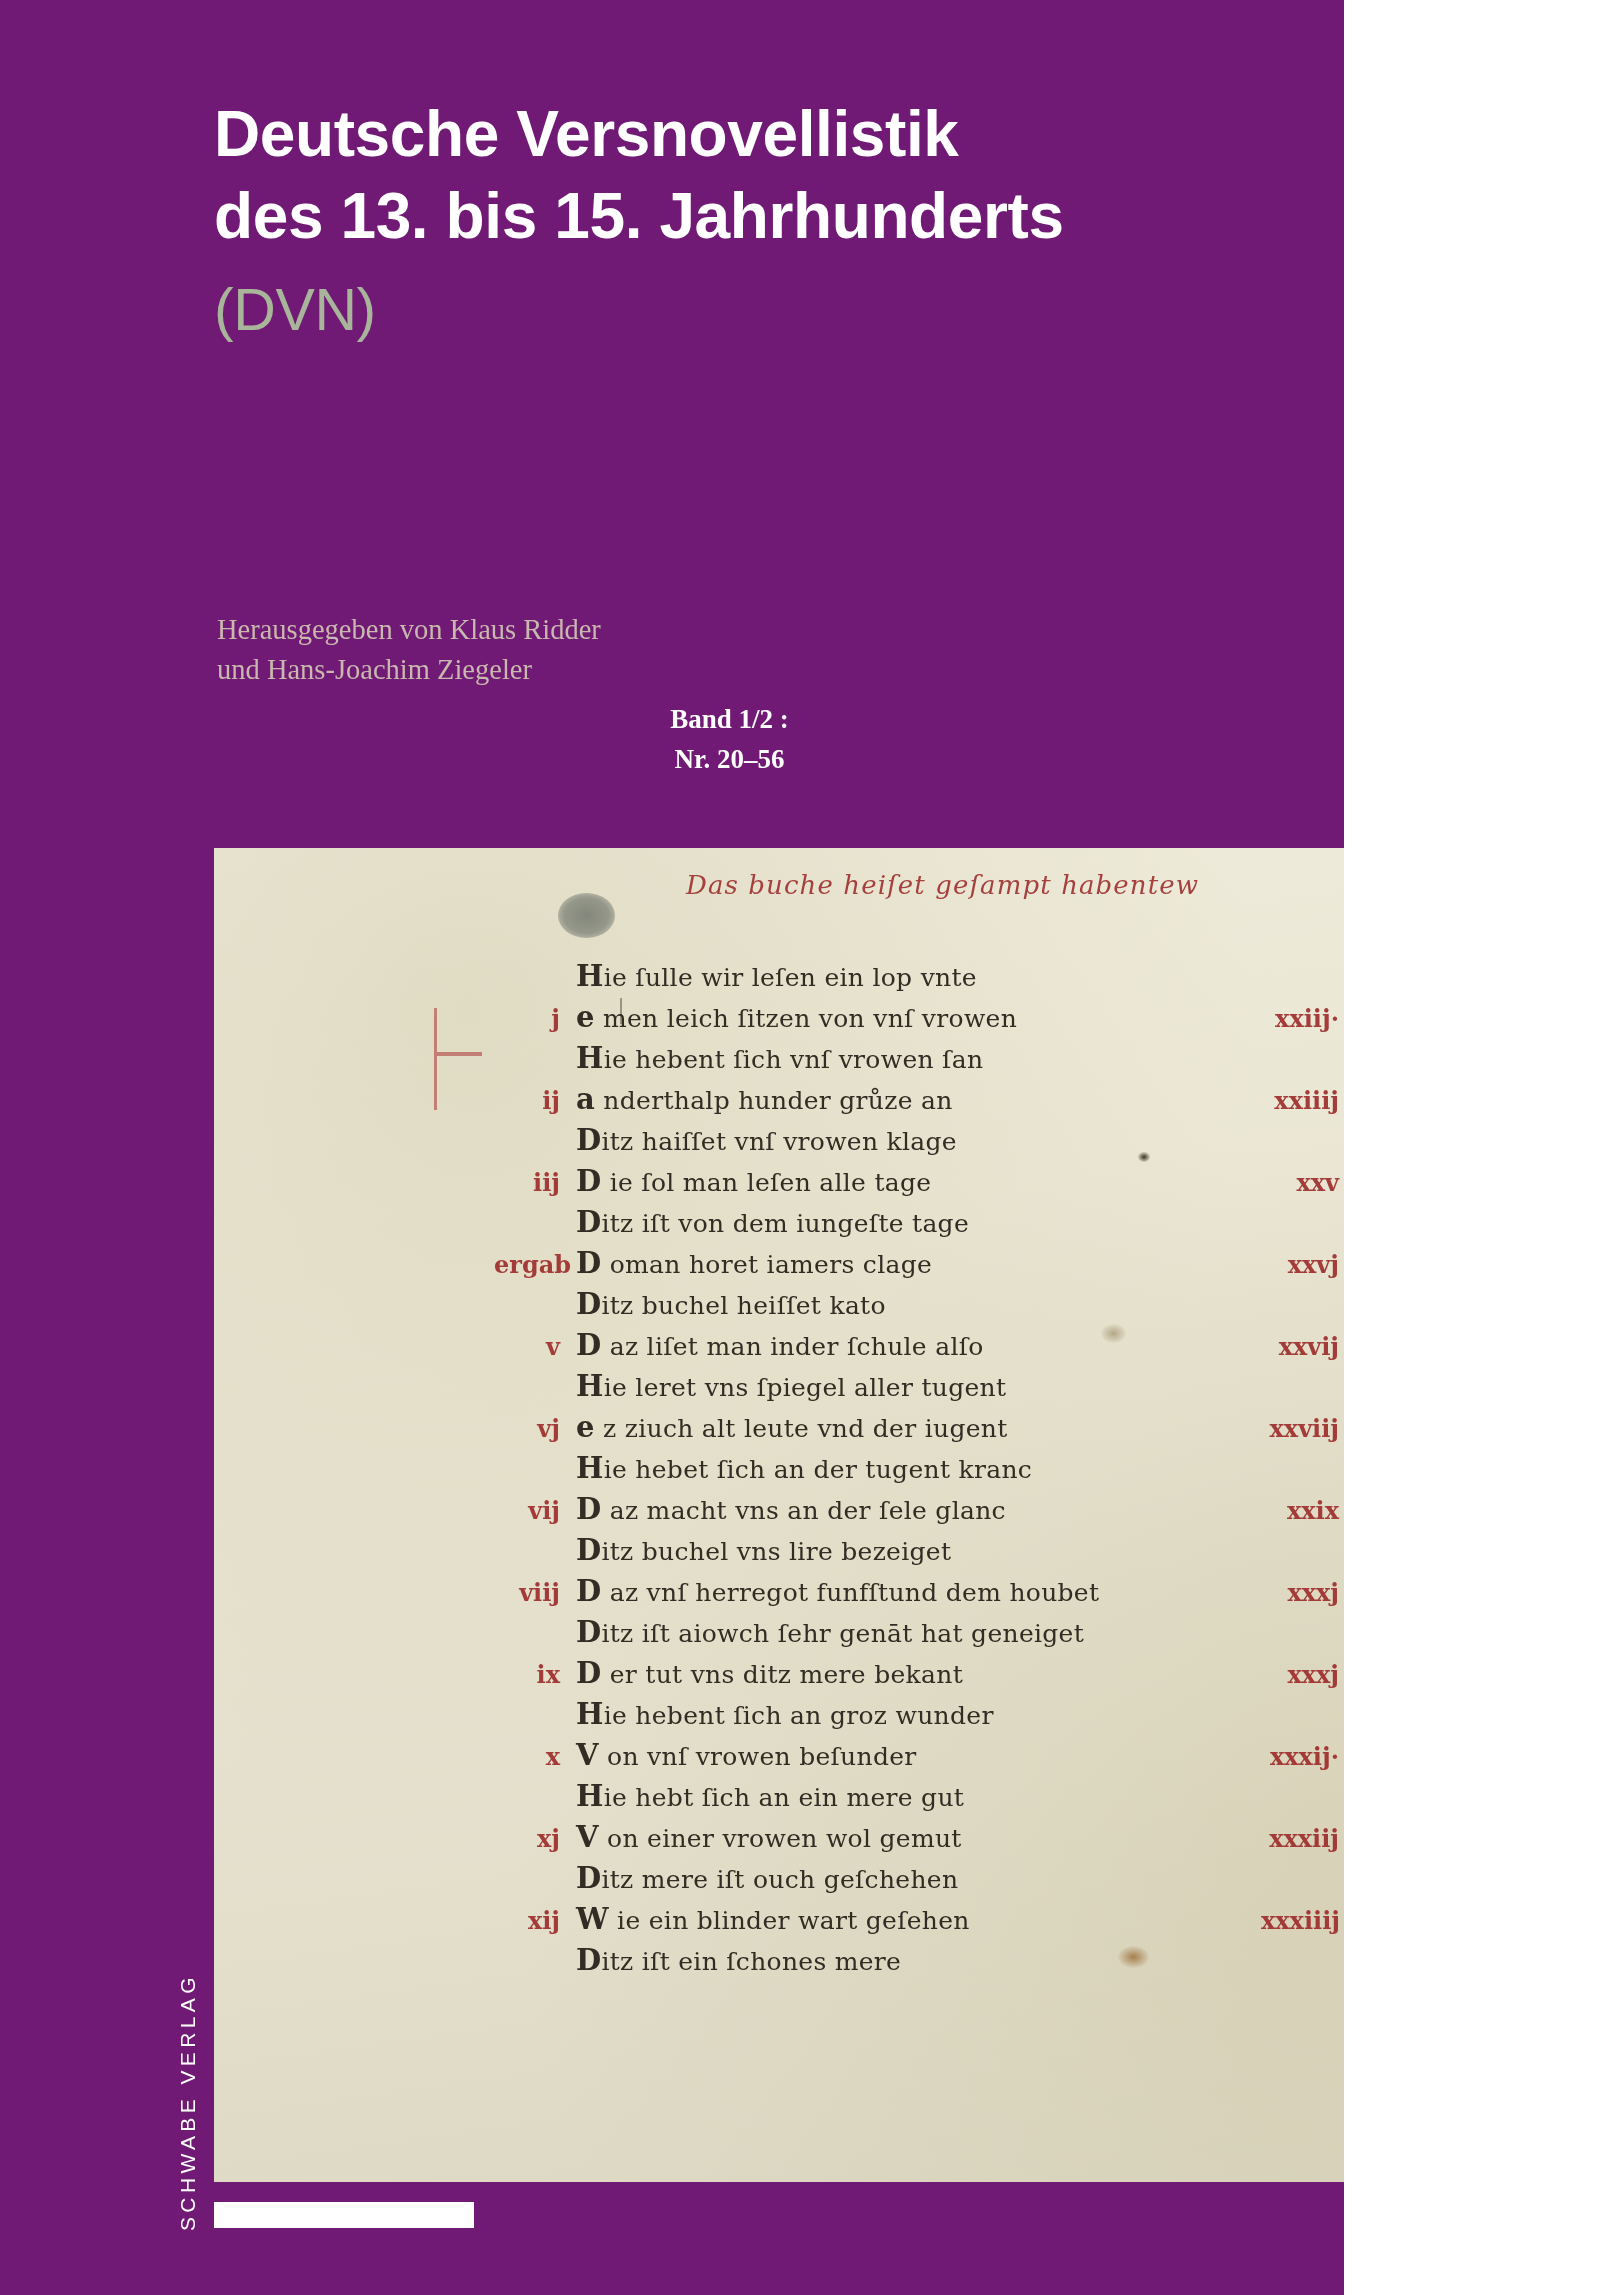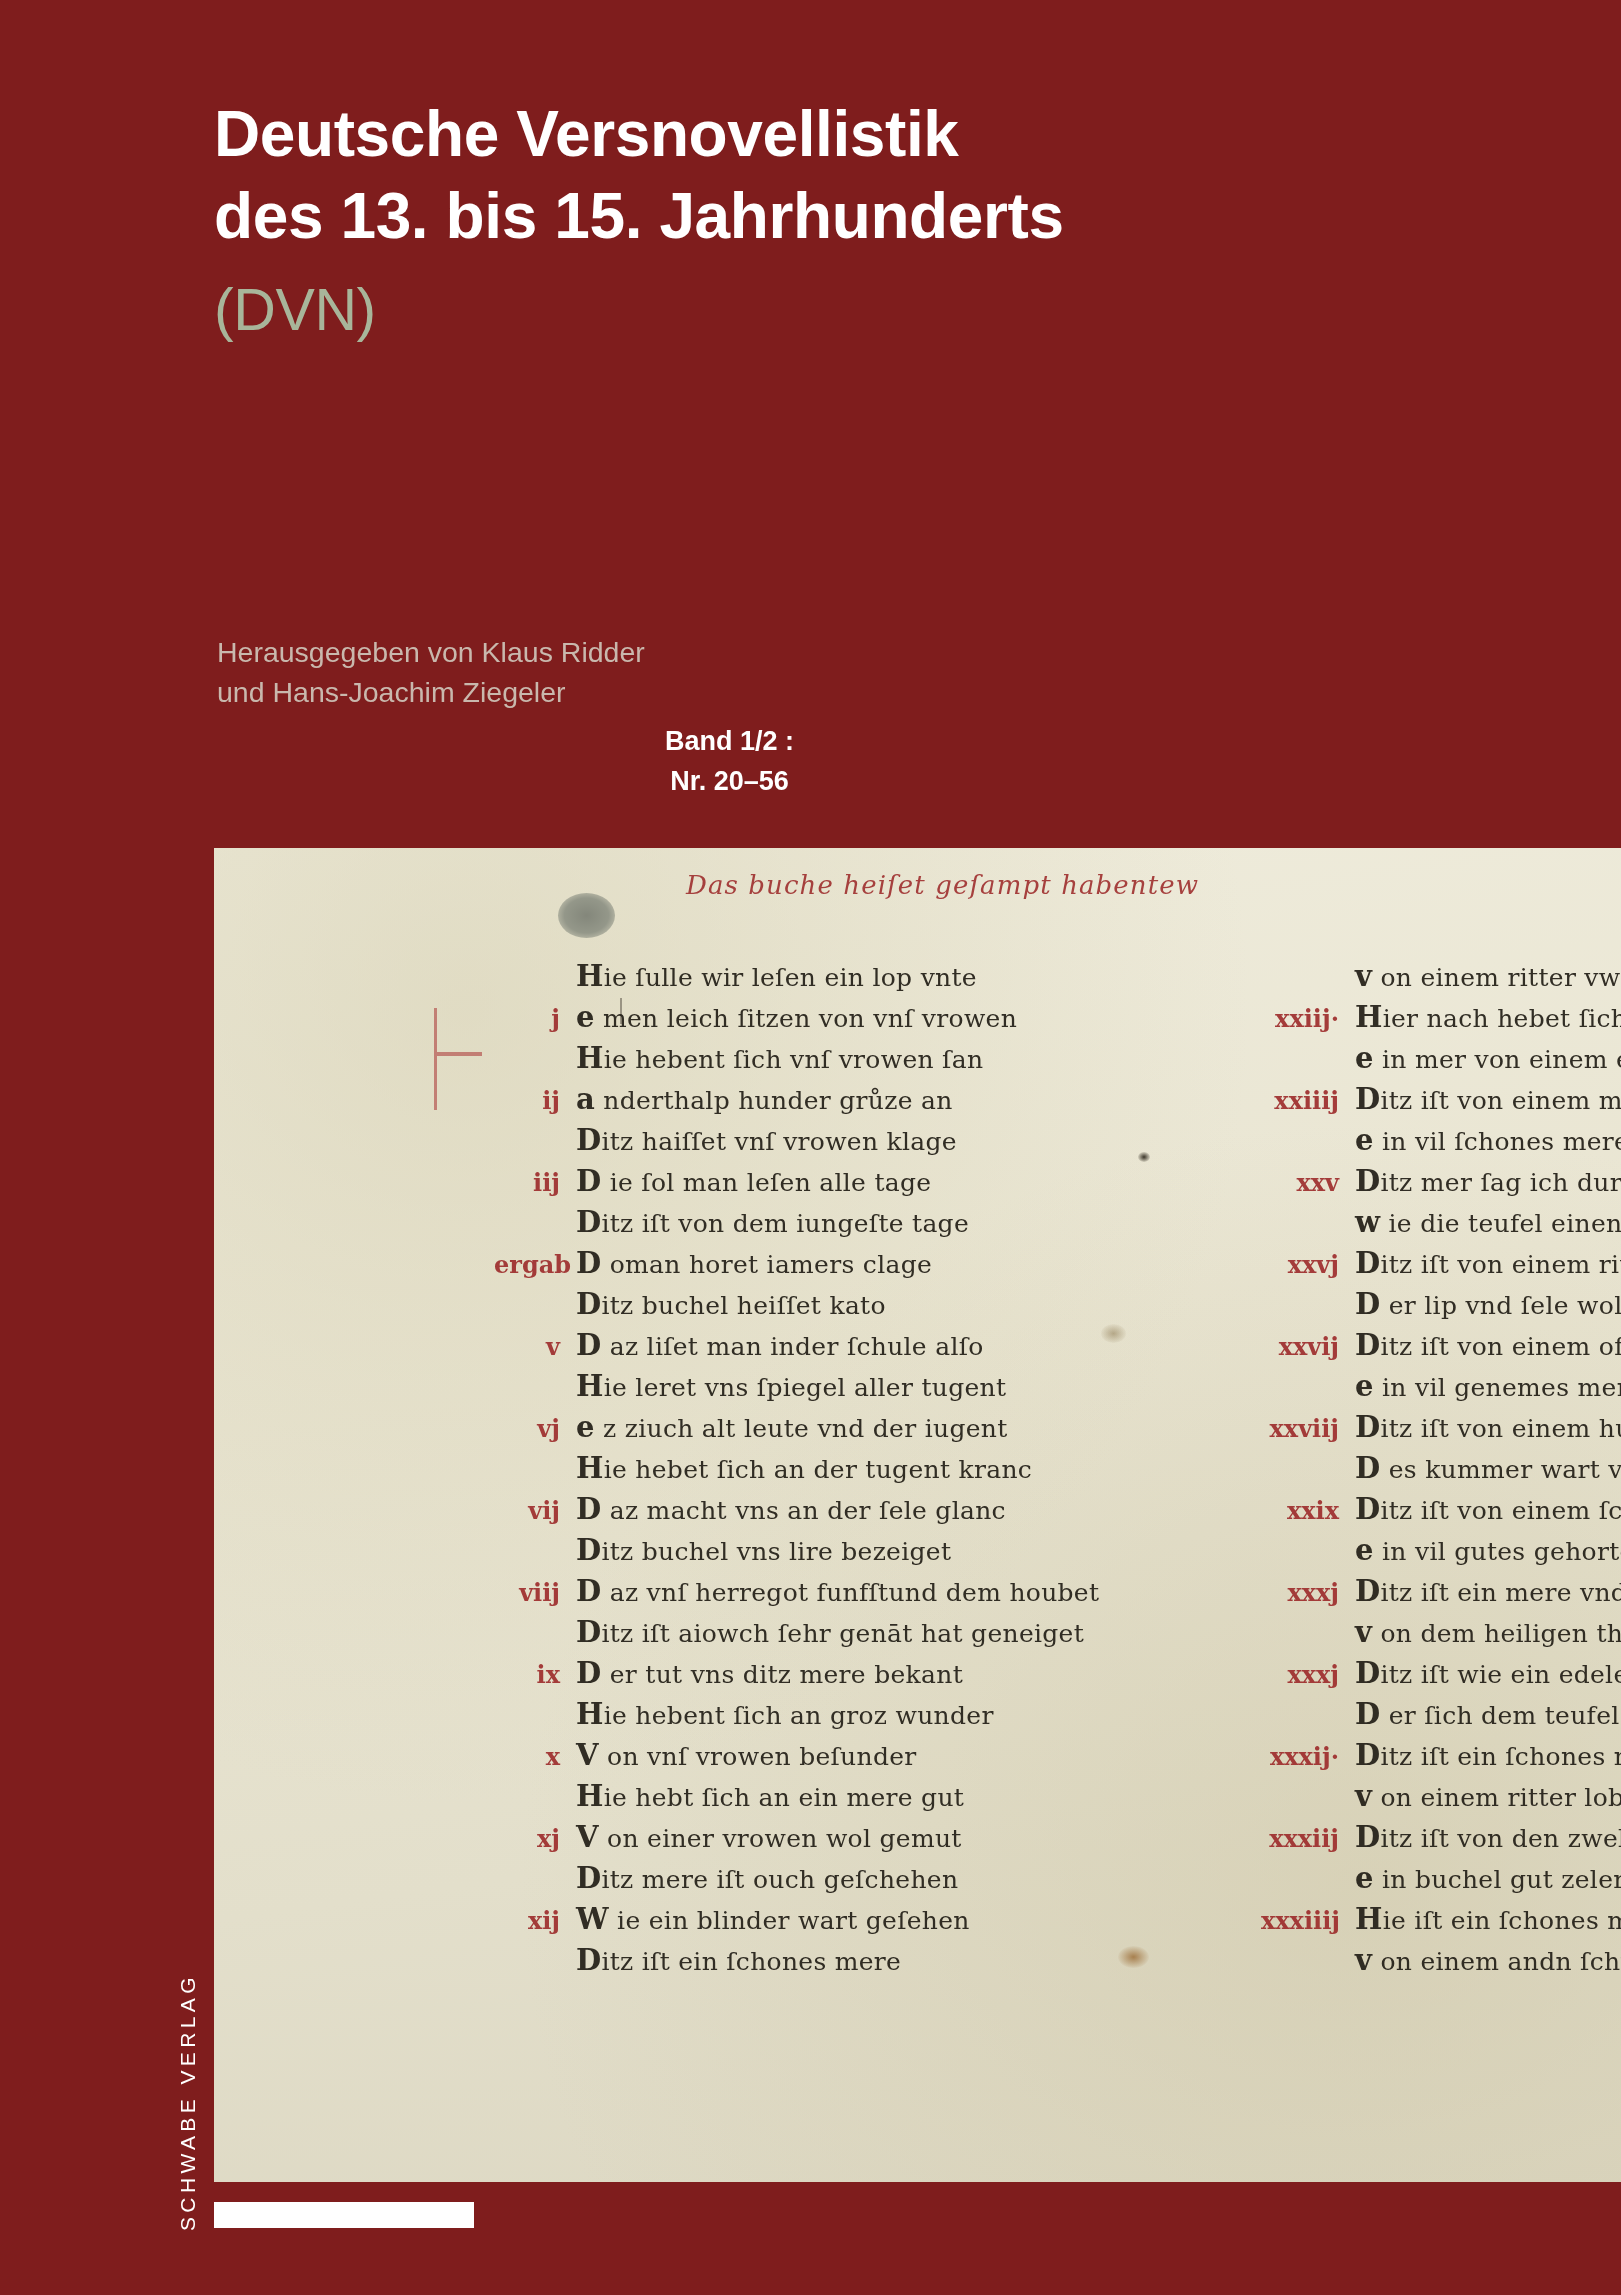--- a/index.html
+++ b/index.html
@@ -9,23 +9,23 @@
   }
   body {
     width: 1621px;
     height: 2295px;
     overflow: hidden;
     font-family: "Liberation Sans", sans-serif;
   }
 
   .cover {
     position: relative;
-    width: 1621px;
+    width: 1344px;
     height: 2295px;
-    background: #7f1d1d;
+    background: #701a75;
     overflow: hidden;
   }
 
   
   .title-block {
     position: absolute;
     left: 214px;
     top: 94px;
     width: 1244px;
   }
@@ -44,22 +44,23 @@
     font-weight: normal;
     line-height: 1.25;
     margin: 16px 0 0 0;
     letter-spacing: -0.4px;
   }
 
   
   .editors-block {
     position: absolute;
     left: 217px;
-    top: 632px;
+    top: 610px;
     width: 1025px;
+    font-family: Liberation Serif, serif;
   }
   .editor-line {
     color: #c9b8ad;
     font-size: 28.5px;
     line-height: 1.42;
     margin: 0;
     white-space: nowrap;
   }
   .volume-line {
     color: #ffffff;

